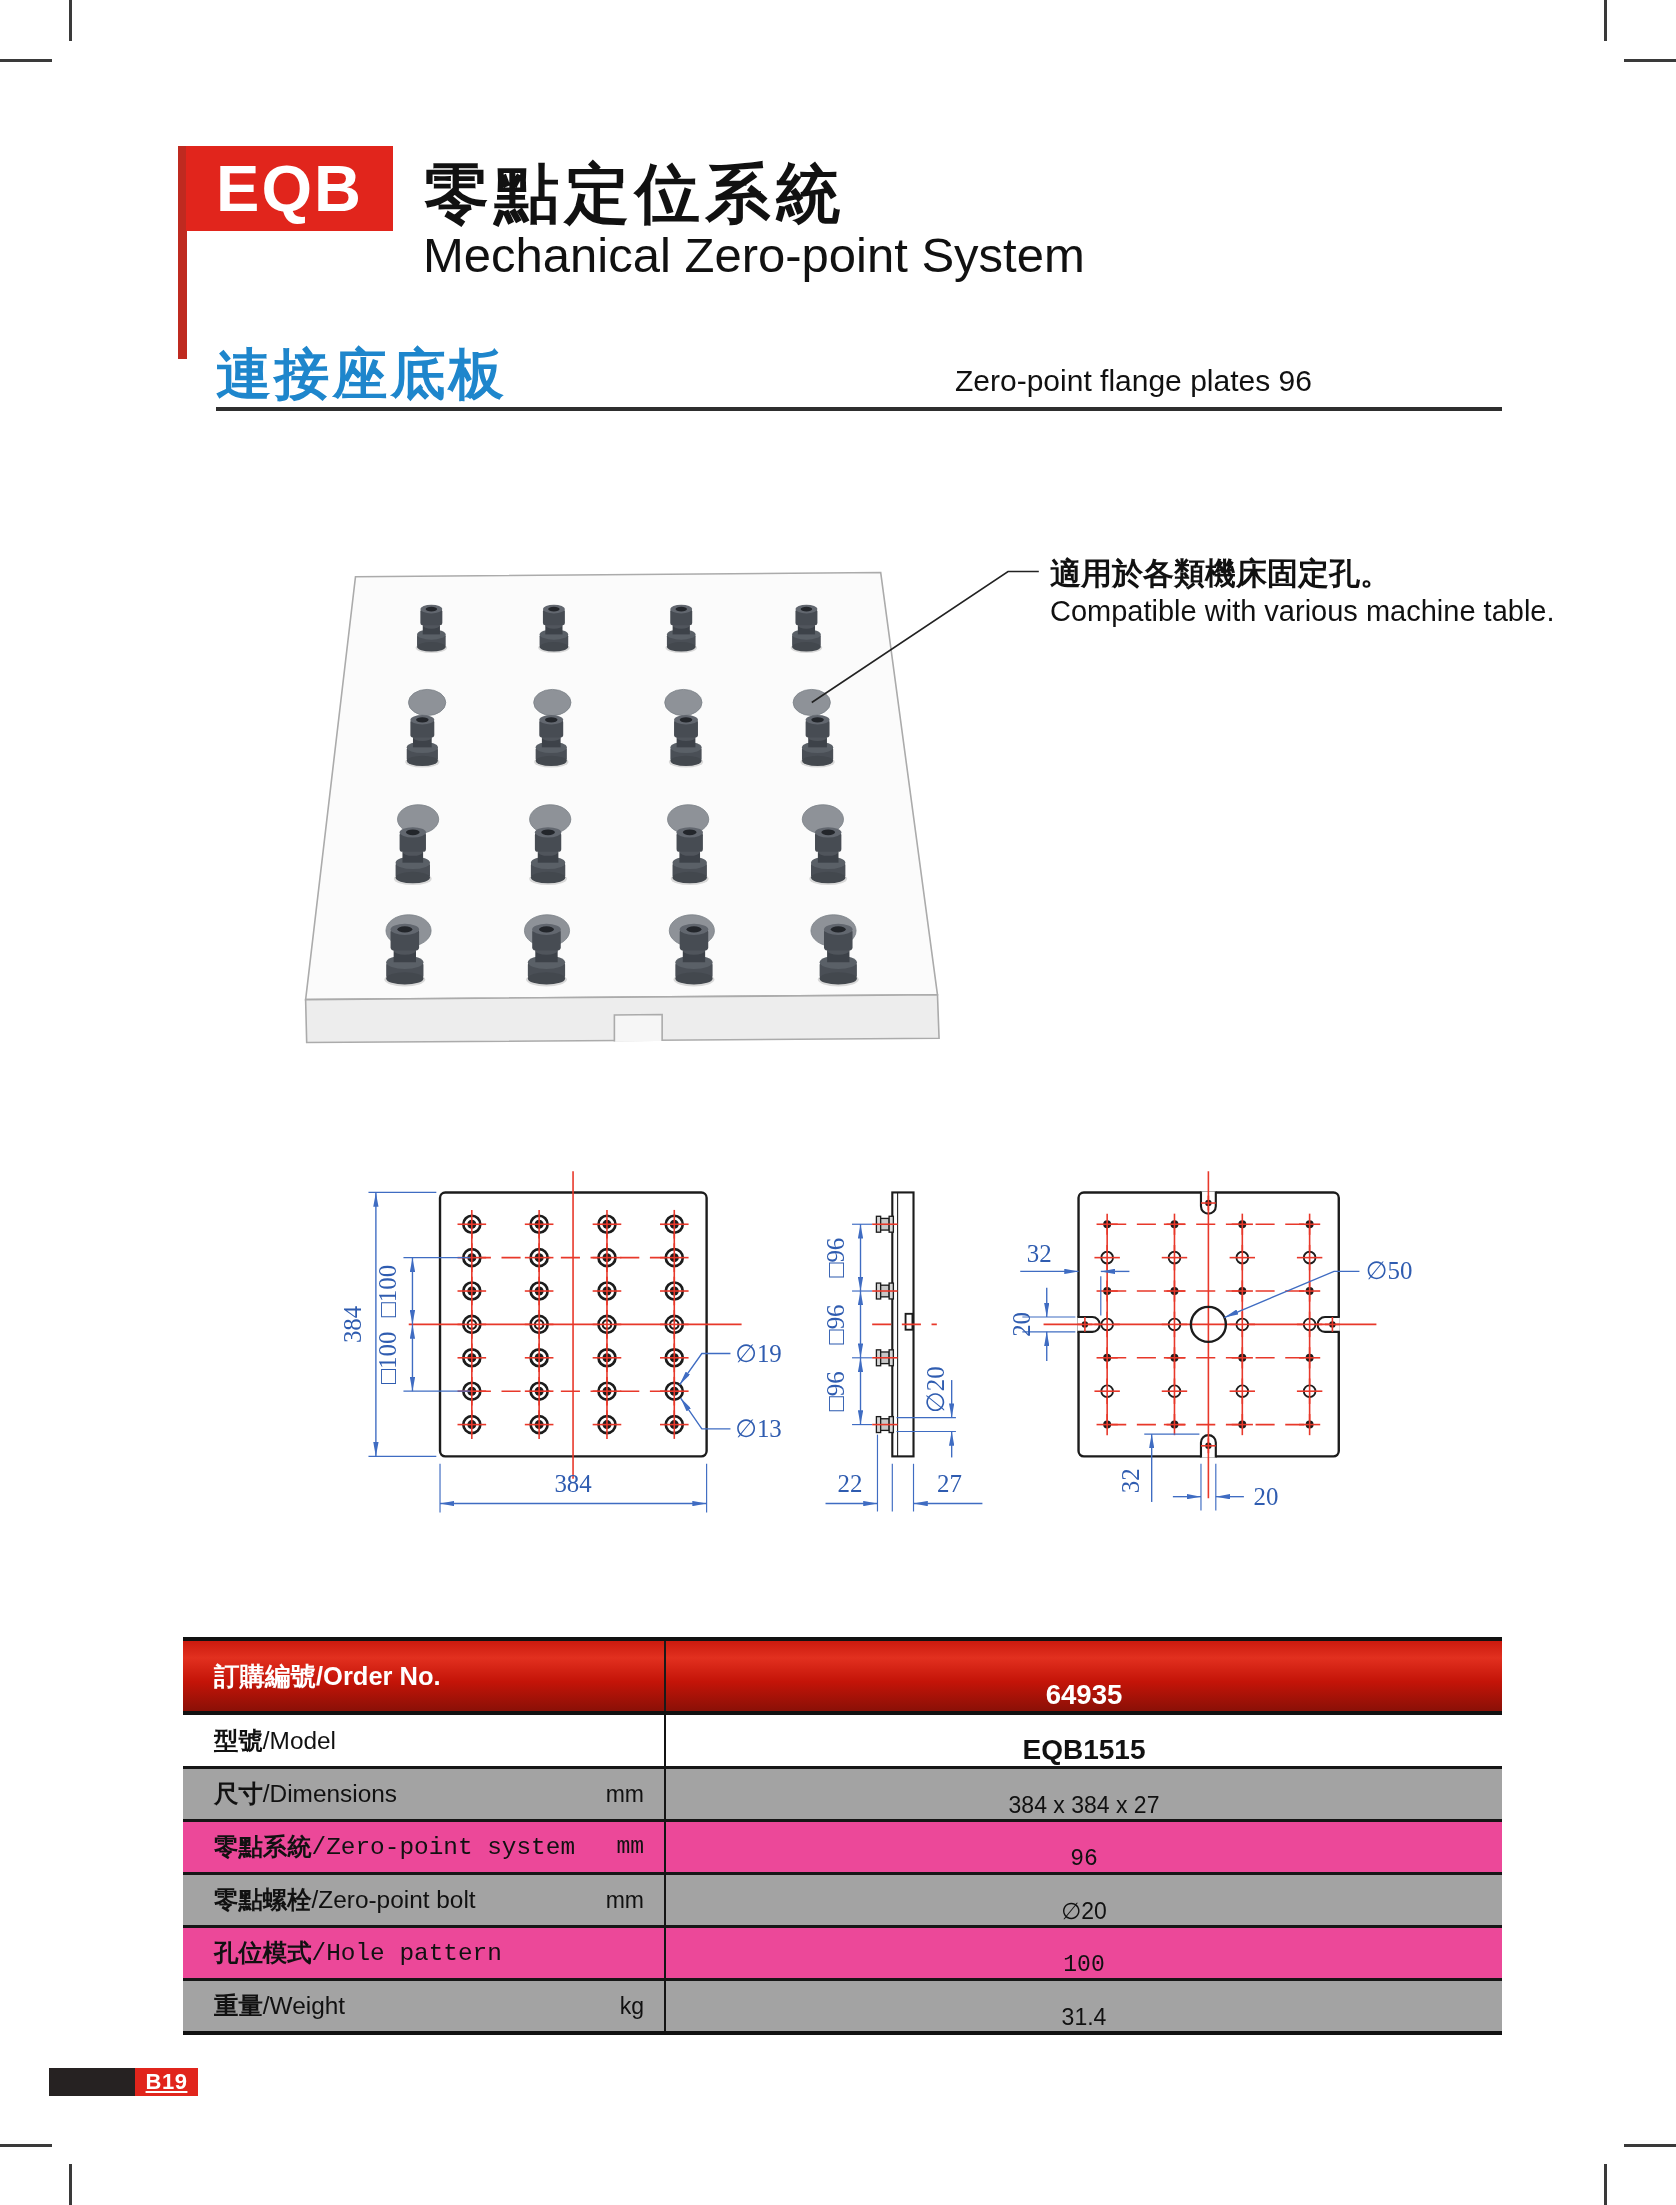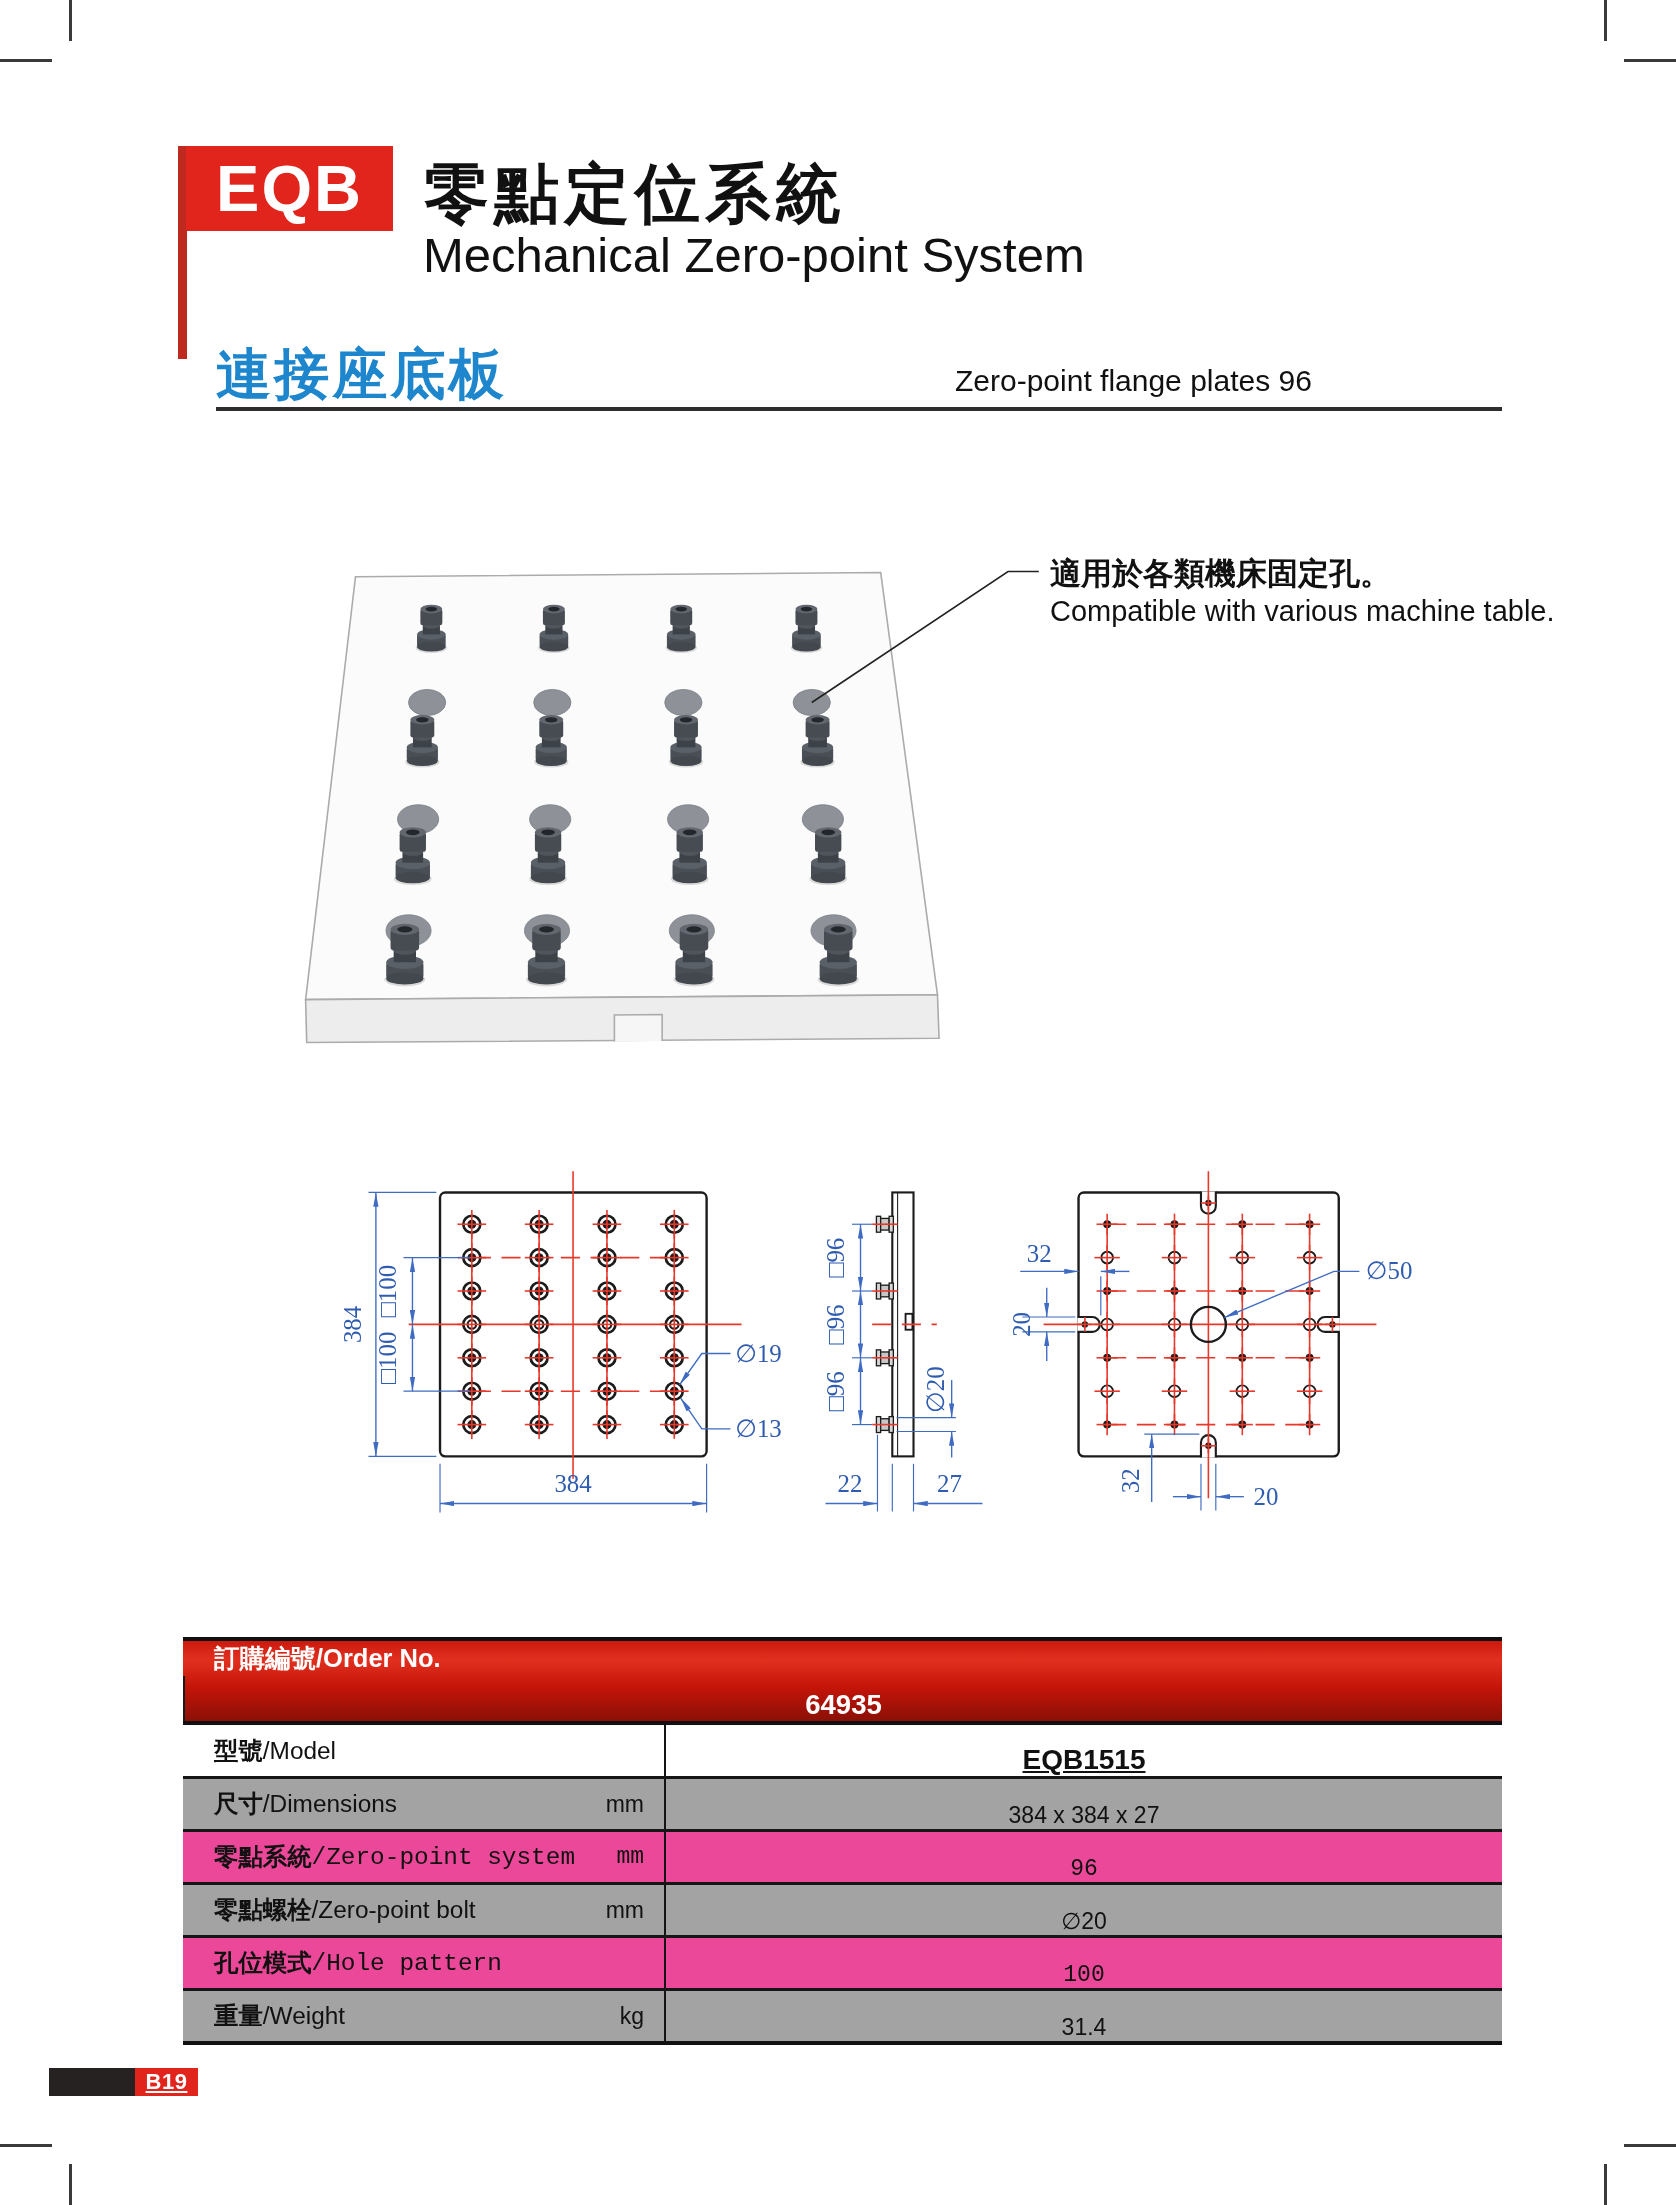--- a/index.html
+++ b/index.html
@@ -31,35 +31,35 @@
   .rd{stroke-dasharray:36 20;}
   .b{stroke:#3f6cc2;stroke-width:2.6;fill:none;}
   .bt{stroke:#3f6cc2;stroke-width:2.2;fill:none;}
   .dt{fill:#2f5cb0;font-family:"Liberation Serif",serif;font-size:47px;}
 
   
   #spec-table{left:183px;top:1637px;width:1319px;border-top:4.2px solid #111;border-bottom:4.2px solid #111;}
   .trow{display:flex;align-items:stretch;border-top:3.2px solid #161616;}
   .trow:first-child{border-top:none;}
   .trow.t-model{border-top:4.8px solid #111;}
-  .trow.t-header{height:80px;background:linear-gradient(180deg,#cb1a0e 0%,#e2301f 24%,#c41408 58%,#8a1007 100%);color:#fff;flex-direction:column;}
+  .trow.t-header{height:70px;background:linear-gradient(180deg,#cb1a0e 0%,#e2301f 24%,#c41408 58%,#8a1007 100%);color:#fff;}
   .trow.t-model{height:51px;background:#fff;}
   .trow.t-std{height:50px;}
   .trow.shade{background:#a3a3a3;}
   .trow.nshade{background:#ec4899;font-family:Liberation Mono, monospace;}
   .tc1{width:481px;position:relative;display:flex;align-items:center;padding-left:31px;box-sizing:border-box;}
   .tc2{flex:1;display:flex;align-items:flex-end;justify-content:center;border-left:2.1px solid #141414;}
   .t-header .tc2{border-left-color:#1a1a1a;}
   .lz{font-weight:bold;font-size:24.4px;}
   .lsep,.le{font-size:24.4px;}
   .t-header .lz,.t-header .lsep,.t-header .le{font-size:25.5px;font-weight:bold;}
   .unit{position:absolute;right:20px;font-size:23px;font-weight:normal;}
   .val{font-size:23px;}
   .t-header .val{font-size:27.6px;font-weight:bold;}
-  .t-model .val{font-size:28px;font-weight:bold;text-decoration:underline;}
+  .t-model .val{font-size:28px;font-weight:bold;}
 
   
   #footer-black{left:49px;top:2068px;width:86px;height:27.6px;background:#262222;}
   #footer-red{left:135px;top:2068px;width:63px;height:27.6px;background:#e1251c;
               display:flex;align-items:center;justify-content:center;}
   #footer-red span{color:#fff;font-weight:bold;font-size:22px;letter-spacing:0.5px;text-decoration:underline;}
 </style>
 </head>
 <body>
 

